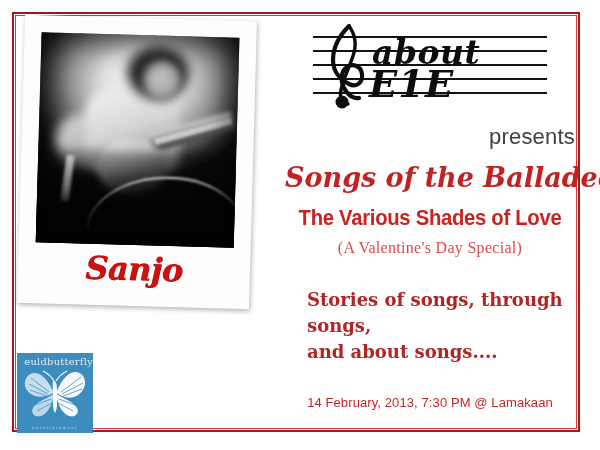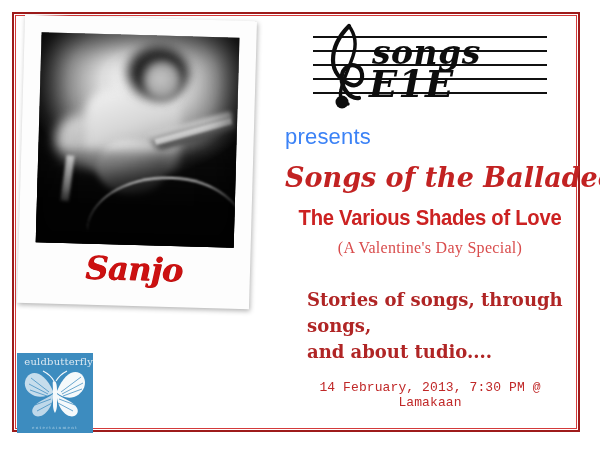--- a/index.html
+++ b/index.html
@@ -270,22 +270,22 @@
   }
   #logo-e1e {
     left: 12px;
     top: 36px;
     font-size: 37px;
     letter-spacing: 1px;
   }
 
   #presents {
     margin-top: 10px;
-    text-align: left;
-    color: #3b82f6;
+    text-align: right;
+    color: #404040;
     font-family: "Liberation Sans", sans-serif;
     font-size: 22px;
     font-weight: normal;
     letter-spacing: 0.2px;
   }
 
   #show-title {
     margin-top: 12px;
     text-align: center;
     color: #c22222;
@@ -329,21 +329,21 @@
     line-height: 1.45;
   }
 
   #event-line {
     position: absolute;
     left: 0;
     bottom: 18px;
     width: 100%;
     text-align: center;
     color: #c02828;
-    font-family: Liberation Mono, monospace;
+    font-family: Liberation Sans, sans-serif;
     font-size: 13px;
     letter-spacing: 0.1px;
   }
 </style>
 </head>
 <body>
 
 <div id="poster">
 
   <div id="frame-outer"></div>
@@ -408,34 +408,34 @@
         <div class="staff-line" style="top:56px"></div>
       </div>
       <svg id="clef" viewBox="0 0 56 92">
         <g fill="none" stroke="#0d0d0d" stroke-width="4.2" stroke-linecap="round">
           <path d="M30 6 C20 16, 14 28, 14 40 C14 52, 22 60, 30 64 C38 68, 44 62, 43 54 C42 46, 34 43, 28 47 C22 51, 21 60, 25 68 C29 76, 36 79, 40 78"></path>
           <path d="M30 6 C36 14, 38 24, 34 36 C30 48, 24 60, 22 70 C20 78, 24 84, 29 84" stroke-width="3.4"></path>
         </g>
         <circle cx="23" cy="82" r="6.5" fill="#0d0d0d"></circle>
       </svg>
       <div id="logo-words">
-        <div id="logo-studio">songs</div>
+        <div id="logo-studio">about</div>
         <div id="logo-e1e">E1E</div>
       </div>
     </div>
 
     <div id="presents">presents</div>
 
     <div id="show-title">Songs of the Balladeer</div>
 
     <div id="subtitle">The Various Shades of Love</div>
 
     <div id="tagline">(A Valentine's Day Special)</div>
 
     <div id="blurb">
       <div>Stories of songs, through songs,</div>
-      <div>and about tudio....</div>
+      <div>and about songs....</div>
     </div>
 
     <div id="event-line">14 February, 2013, 7:30 PM @ Lamakaan</div>
   </div>
 
 </div>
 
 </body></html>

